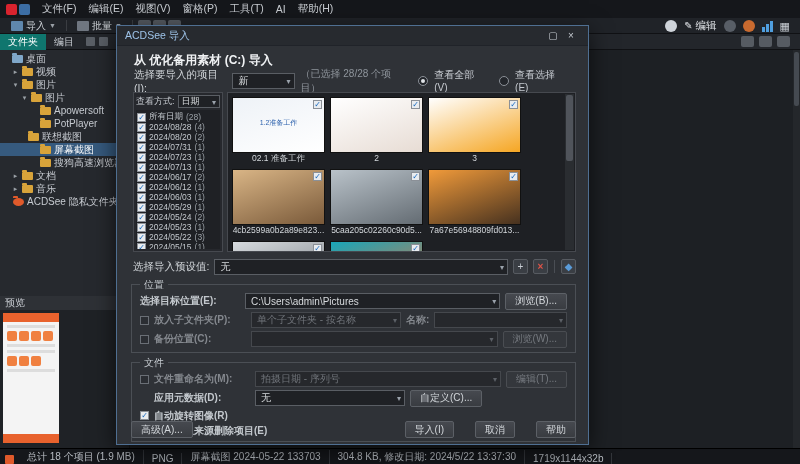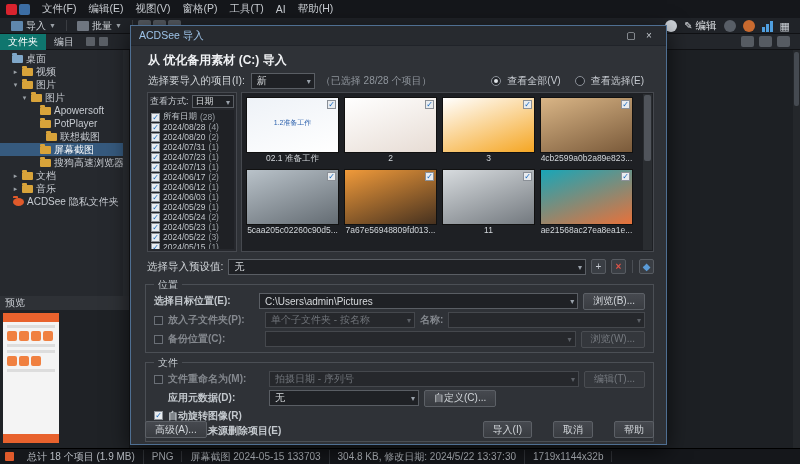--- a/index.html
+++ b/index.html
@@ -56,26 +56,26 @@
   .pv-head { position:absolute; left:0; right:0; bottom:138px; height:14px; background:#2e3136; font-size:10px; line-height:14px; padding:0 5px; color:#c6cad0; }
   .pv-area { position:absolute; left:0; right:0; bottom:0; height:138px; background:#1f2226; }
   .pimg { position:absolute; left:3px; top:3px; width:56px; height:130px; background:#f4f4f4; }
   .pimg .bar { height:9px; background:#e8622d; }
   .pimg .hline { height:3px; background:#ddd; margin:3px 4px; }
   .pimg .icons { display:flex; gap:2px; margin:3px 4px; }
   .pimg .icons i { width:10px; height:10px; background:#f08040; border-radius:2px; }
   .pimg .btm { position:absolute; left:0; right:0; bottom:0; height:9px; background:#e8622d; }
 
   
-  .statusbar { position:absolute; left:0; right:0; bottom:0; height:16px; background:#15171b; border-top:1px solid #000; display:flex; align-items:center; font-size:10px; color:#b9bec4; z-index:5; }
+  .statusbar { position:absolute; left:0; right:0; bottom:0; height:16px; background:#15171b; border-top:1px solid #000; display:flex; align-items:flex-end; font-size:10px; color:#b9bec4; z-index:5; }
   .status-ico { width:9px; height:9px; background:#e05a2b; border-radius:1px; margin:0 5px; }
   .seg { padding:0 8px; border-right:1px solid #33363b; white-space:nowrap; }
 
   
-  .dlg { position:absolute; left:130px; top:25px; width:537px; height:420px; background:#2f3237; border:1px solid #4f6f92; box-shadow:0 6px 22px rgba(0,0,0,.65); z-index:10; }
+  .dlg { position:absolute; left:116px; top:25px; width:473px; height:420px; background:#2f3237; border:1px solid #4f6f92; box-shadow:0 6px 22px rgba(0,0,0,.65); z-index:10; }
   .dlg-tb { height:20px; background:#272a2f; display:flex; align-items:center; padding:0 8px; border-bottom:1px solid #202329; }
   .dlg-title { font-size:10.5px; color:#9ec3e8; }
   .dtb-sp { flex:1; }
   .dtb-btn { width:18px; height:14px; text-align:center; line-height:13px; color:#c4c9cf; font-size:10px; }
   .dlg-heading { padding:6px 0 2px 17px; font-size:12px; font-weight:bold; color:#f0f2f4; }
   .lbl { color:#cfd3d7; font-size:10.5px; }
   .sel-row { display:flex; align-items:center; gap:6px; height:19px; padding:0 14px 0 17px; }
   .info { color:#8f959c; font-size:10px; }
   .spacer { flex:1; }
   .radio { width:10px; height:10px; border:1px solid #8b9097; border-radius:50%; background:#23262b; position:relative; flex:none; }
@@ -230,21 +230,21 @@
         <span class="tlabel">Apowersoft</span>
       </div>
 
 
       <div class="titem" style="padding-left: 30px;">
         <span class="arrow"></span>
         <span class="fico folder"></span>
         <span class="tlabel">PotPlayer</span>
       </div>
 
-      <div class="titem" style="padding-left: 36px;">
+      <div class="titem" style="padding-left: 18px;">
         <span class="arrow"></span>
         <span class="fico folder"></span>
         <span class="tlabel">联想截图</span>
       </div>
 
       <div class="titem selected" style="padding-left: 30px;">
         <span class="arrow"></span>
         <span class="fico folder"></span>
         <span class="tlabel">屏幕截图</span>
       </div>
@@ -295,21 +295,21 @@
       <div class="hline"></div>
       <div class="btm"></div>
     </div>
   </div>
 </div>
 
 <div class="statusbar">
   <span class="status-ico"></span>
   <span class="seg">总计 18 个项目 (1.9 MB)</span>
   <span class="seg">PNG</span>
-  <span class="seg">屏幕截图 2024-05-15 133703</span>
+  <span class="seg">屏幕截图 2024-05-22 133703</span>
   <span class="seg">304.8 KB, 修改日期: 2024/5/22 13:37:30</span>
   <span class="seg">1719x1144x32b</span>
 </div>
 
 <div class="dlg">
   <div class="dlg-tb">
     <span class="dlg-title">ACDSee 导入</span>
     <span class="dtb-sp"></span>
     <span class="dtb-btn">▢</span>
     <span class="dtb-btn">×</span>

